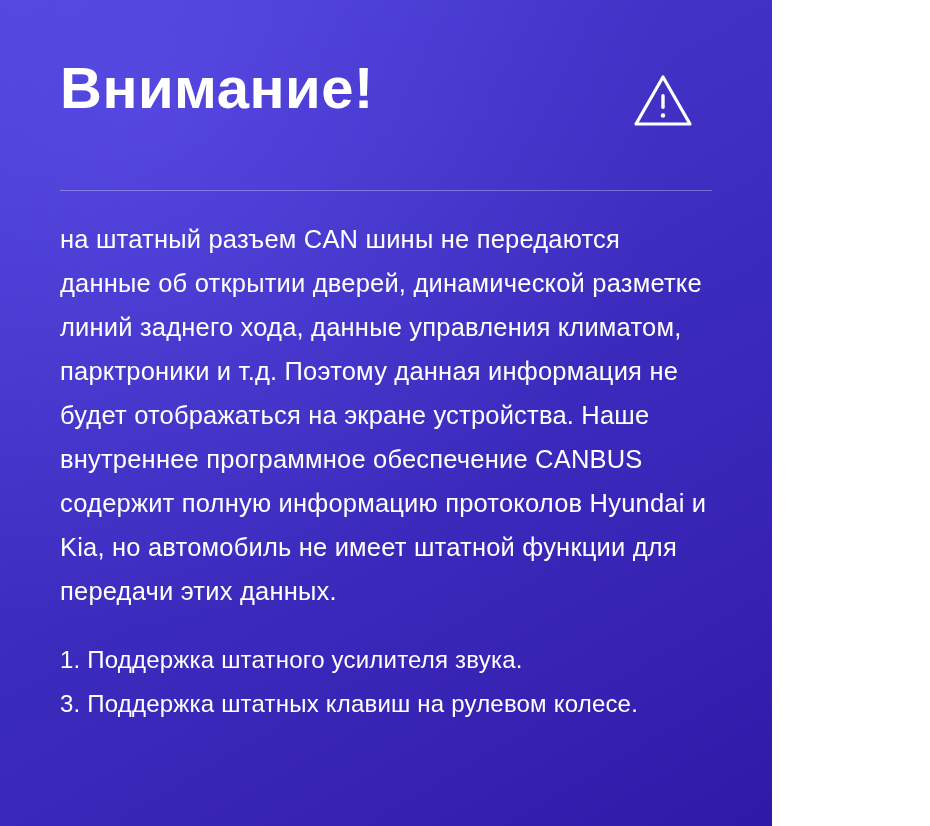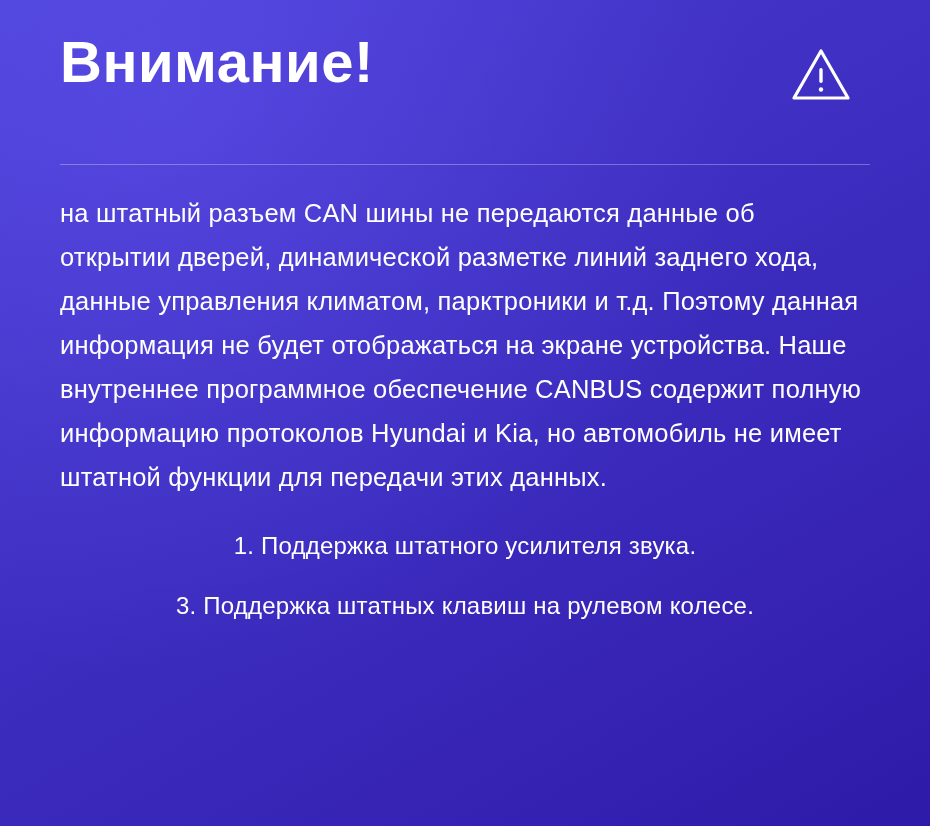--- a/index.html
+++ b/index.html
@@ -7,26 +7,26 @@
     padding: 0;
   }
   body {
     width: 930px;
     height: 826px;
     overflow: hidden;
     font-family: "Liberation Sans", sans-serif;
   }
   .poster {
     position: relative;
-    width: 930px;
+    width: 772px;
     height: 826px;
     box-sizing: border-box;
     background: linear-gradient(150deg, #4b41d6 0%, #4334c8 28%, #3b2bbd 55%, #3623b4 78%, #2e1aa8 100%);
     color: #ffffff;
-    padding: 32px 60px 0 60px;
+    padding: 58px 60px 0 60px;
   }
   .poster::after {
     content: "";
     position: absolute;
     left: 0; top: 0; right: 0; bottom: 0;
     background: radial-gradient(circle at 18% 12%, rgba(110,95,255,0.35) 0%, rgba(110,95,255,0) 55%);
     pointer-events: none;
   }
   .header {
     position: relative;
@@ -79,22 +79,21 @@
     list-style: none;
     margin: 6px 0 0 0;
     padding: 0;
     font-size: 24px;
     line-height: 44px;
     font-weight: 500;
     letter-spacing: 0.2px;
     color: #ffffff;
   }
   .feature-list li {
-    margin: 16px;
-    text-align: center;
+    margin: 0;
   }
 </style>
 </head>
 <body>
 
 <div class="poster">
 
   <div class="header">
     <h1 class="title">Внимание!</h1>
     <span class="warn-icon">

